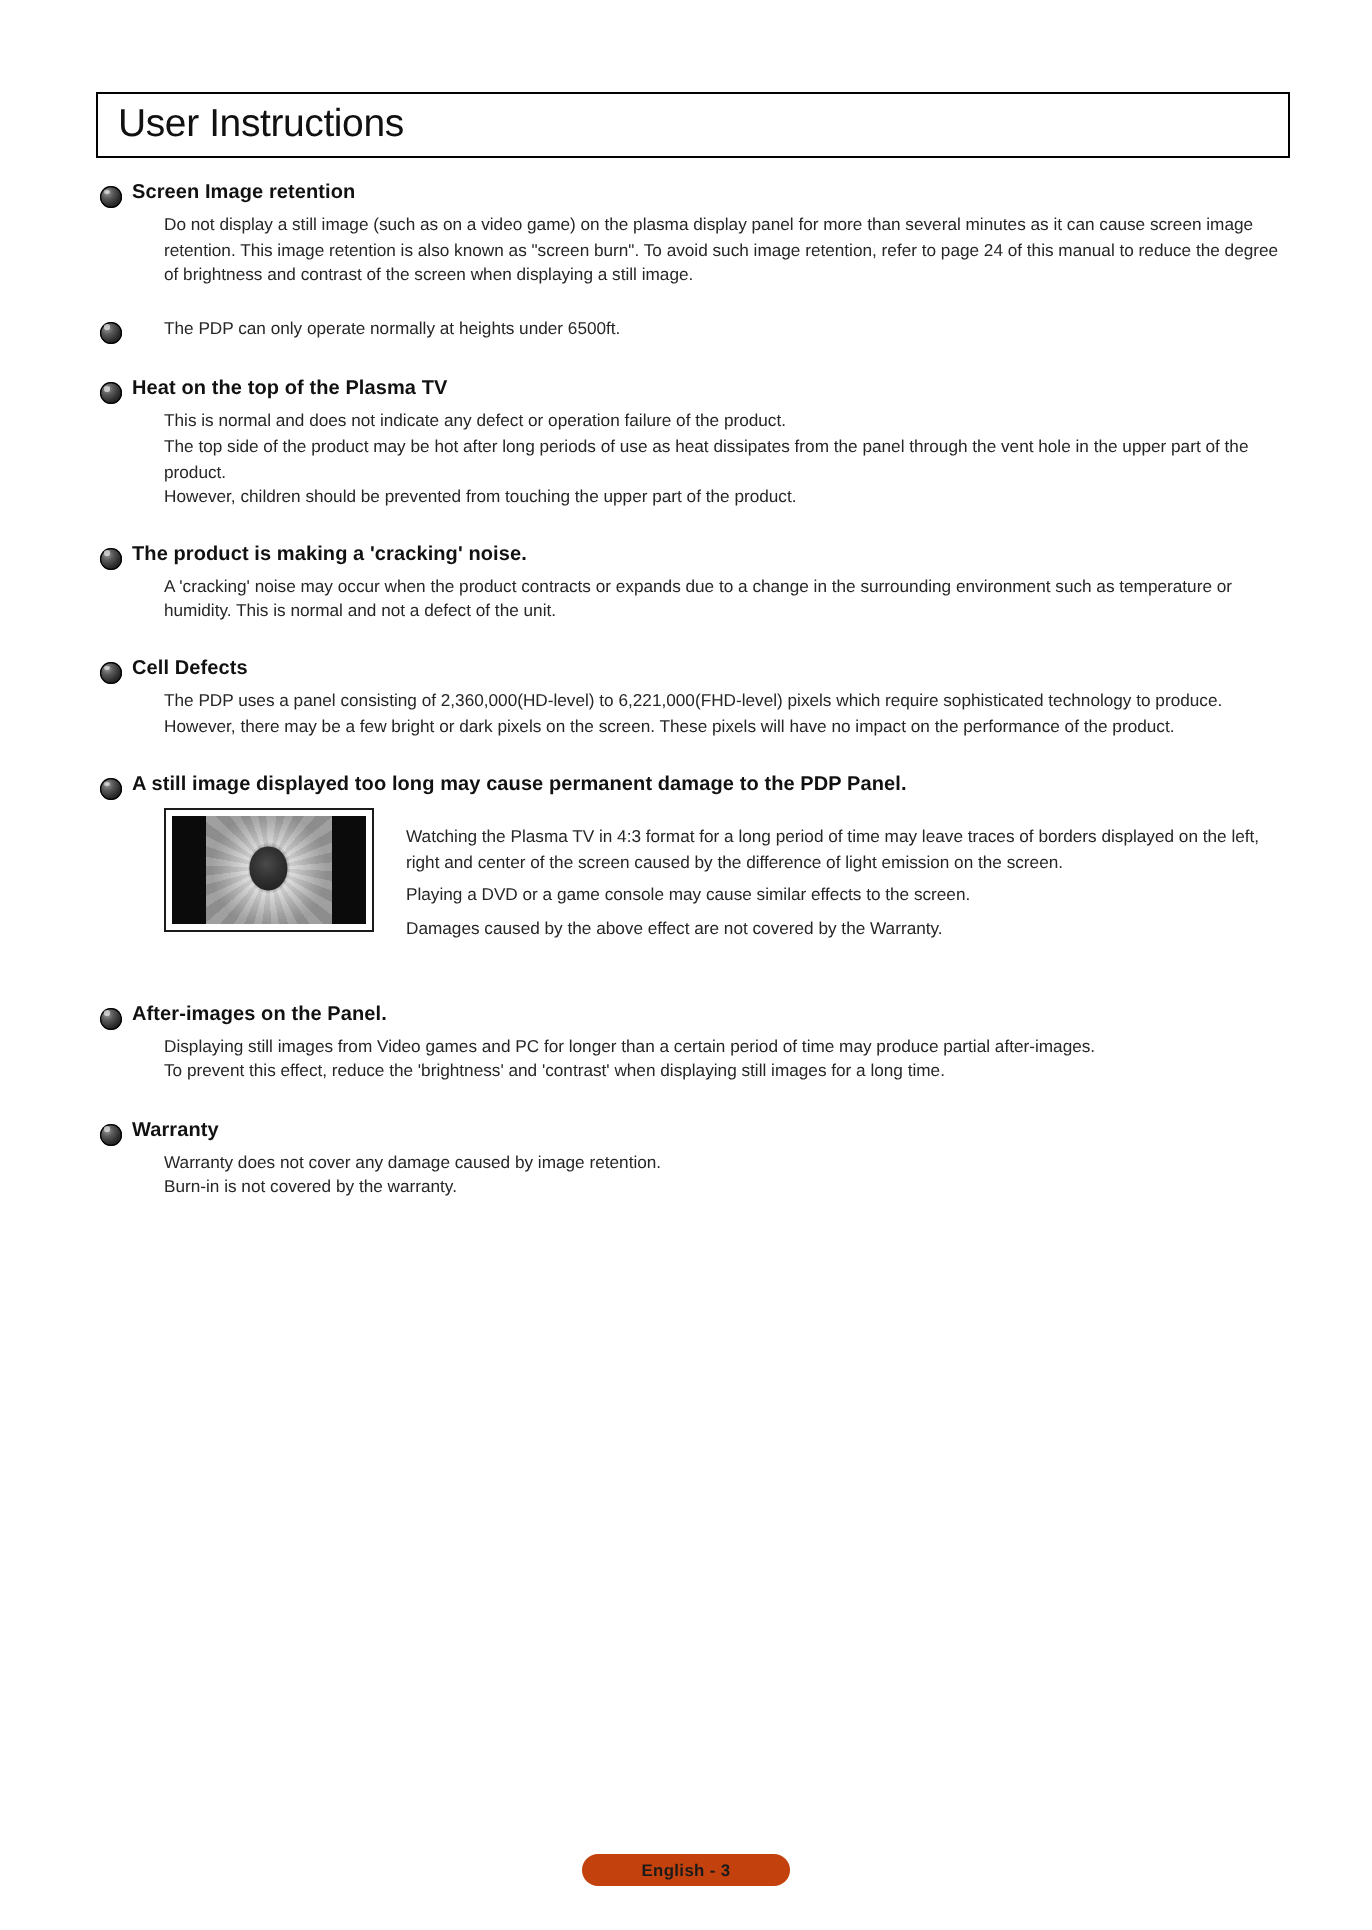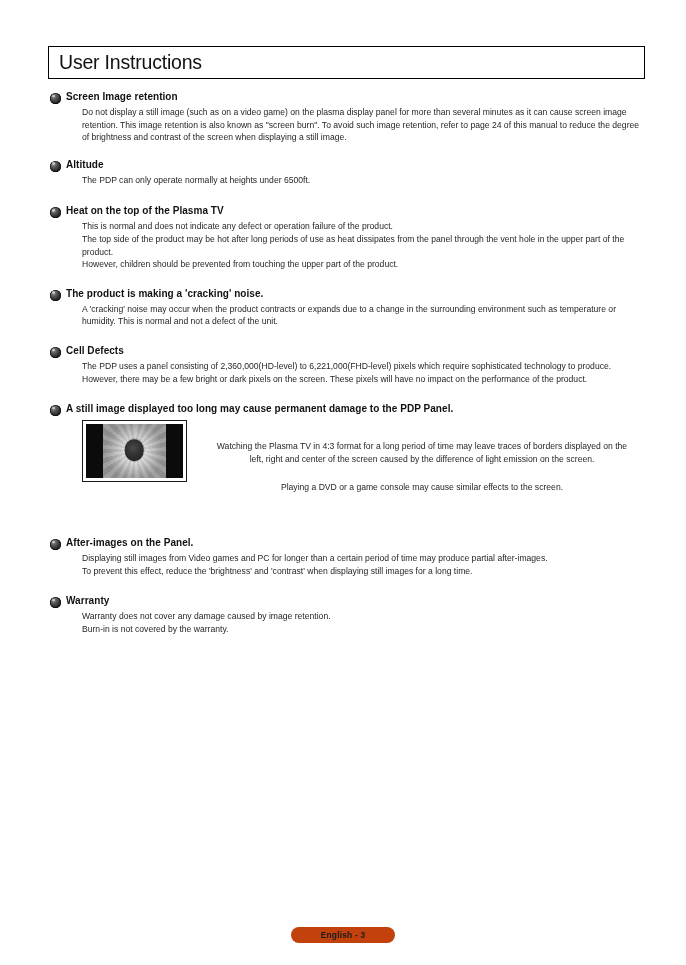--- a/index.html
+++ b/index.html
@@ -169,21 +169,21 @@
   }
 
   .figure-text {
     flex: 1 1 auto;
     padding-left: 12px;
     font-size: 8.6px;
     line-height: 12.6px;
     color: #262626;
     padding-top: 4px;
   }
-  .figure-text p { margin: 16px; text-align: center; }
+  .figure-text p { margin: 4px; }
 
   
   .footer {
     position: absolute;
     left: 50%;
     transform: translateX(-50%);
     top: 927px;
     width: 104px;
     height: 16px;
     border-radius: 9px;
@@ -213,21 +213,20 @@
     <div class="section">
       <span class="bullet"></span>
       <div class="sec-title">Screen Image retention</div>
       <div class="sec-body">
         <p>Do not display a still image (such as on a video game) on the plasma display panel for more than several minutes as it can cause screen image retention. This image retention is also known as "screen burn". To avoid such image retention, refer to page 24 of this manual to reduce the degree of brightness and contrast of the screen when displaying a still image.</p>
       </div>
     </div>
 
     <div class="section" style="margin-bottom:18px;">
       <span class="bullet"></span>
-      <div class="sec-title">Altitude</div>
       <div class="sec-body">
         <p>The PDP can only operate normally at heights under 6500ft.</p>
       </div>
     </div>
 
     <div class="section" style="margin-bottom:16px;">
       <span class="bullet"></span>
       <div class="sec-title">Heat on the top of the Plasma TV</div>
       <div class="sec-body">
         <p>This is normal and does not indicate any defect or operation failure of the product.</p>
@@ -258,20 +257,21 @@
       <div class="sec-title">A still image displayed too long may cause permanent damage to the PDP Panel.</div>
       <div class="figure-row">
         <div class="tv-frame">
           <div class="tv-screen">
             <div class="tv-picture"></div>
           </div>
         </div>
         <div class="figure-text">
           <p>Watching the Plasma TV in 4:3 format for a long period of time may leave traces of borders displayed on the left, right and center of the screen caused by the difference of light emission on the screen.</p>
           <p>Playing a DVD or a game console may cause similar effects to the screen.</p>
+          <p>Damages caused by the above effect are not covered by the Warranty.</p>
         </div>
       </div>
     </div>
 
     <div class="section" style="margin-bottom:17px;">
       <span class="bullet"></span>
       <div class="sec-title">After-images on the Panel.</div>
       <div class="sec-body">
         <p>Displaying still images from Video games and PC for longer than a certain period of time may produce partial after-images.</p>
         <p>To prevent this effect, reduce the 'brightness' and 'contrast' when displaying still images for a long time.</p>

